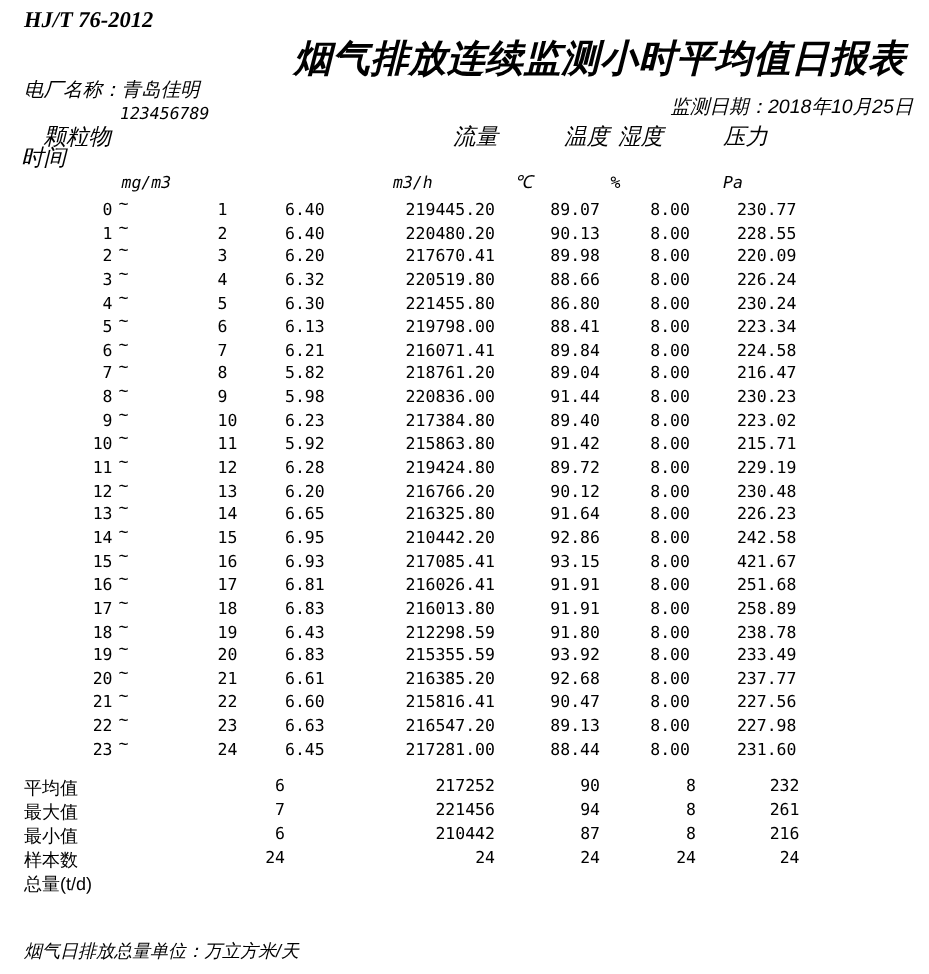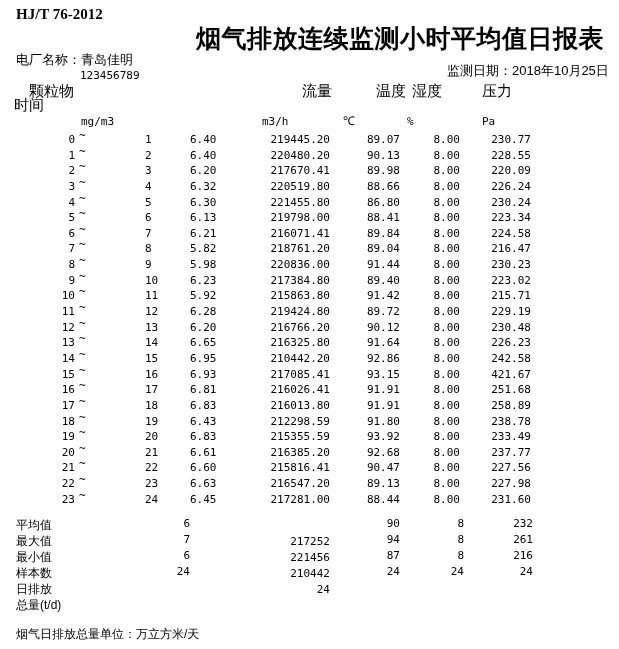--- a/index.html
+++ b/index.html
@@ -1,20 +1,20 @@
 <!DOCTYPE html>
 <html><head>
 <meta charset="utf-8">
 <style>
   html,body{margin:0;padding:0;}
   body{
     width:619px;height:649px;background:#ffffff;color:#000000;
     font-family:"Liberation Sans",sans-serif;overflow:hidden;position:relative;
   }
-  .abs{position:absolute;white-space:pre;}
+  .abs{position:absolute;white-space:pre;font-style:italic;}
   .std{font-family:"Liberation Serif",serif;font-weight:bold;font-size:15px;left:16px;top:6px;}
   .title{font-weight:bold;font-size:25px;left:196px;top:22px;letter-spacing:0.5px;}
   .meta{font-size:13px;}
   .plant-name{left:16px;top:51px;}
   .tick{left:17px;top:60px;font-size:12px;}
   .plant-code{left:80px;top:69px;font-family:"DejaVu Sans Mono",monospace;font-size:11px;}
   .mdate{left:447px;top:62px;}
   .colhead{font-size:15px;}
   .col-dust{left:29px;top:82px;}
   .col-time{left:14px;top:96px;}
@@ -43,21 +43,21 @@
   .c-hum{left:400px;width:60px;text-align:right;}
   .c-pres{left:461px;width:70px;text-align:right;}
   #summary-rows{position:absolute;left:0;top:517px;width:573px;}
   .srow{position:relative;height:16.05px;}
   .srow .s-label{position:absolute;left:16px;top:0;font-size:12px;white-space:pre;}
   .srow .s-val{
     position:absolute;top:0;font-family:"DejaVu Sans Mono",monospace;
     font-size:11px;text-align:right;white-space:pre;
   }
   .s-a{left:130px;width:60px;}
-  .s-b{left:250px;width:80px;margin-top:18px;}
+  .s-b{left:250px;width:80px;}
   .s-c{left:340px;width:60px;}
   .s-d{left:404px;width:60px;}
   .s-e{left:473px;width:60px;}
   .footer-note{left:16px;top:626px;font-size:12px;}
 </style>
 </head>
 <body>
 
 <div>
   <div class="abs std">HJ/T 76-2012</div>
@@ -350,21 +350,18 @@
       </div>
       <div class="srow">
         <span class="s-label">样本数</span>
         <span class="s-val s-a">24</span>
         <span class="s-val s-b">24</span>
         <span class="s-val s-c">24</span>
         <span class="s-val s-d">24</span>
         <span class="s-val s-e">24</span>
       </div>
       <div class="srow">
-        <span class="s-label">日排放</span>
-      </div>
-      <div class="srow">
         <span class="s-label">总量(t/d)</span>
       </div>
     </div>
 
   <div class="abs footer-note">烟气日排放总量单位：万立方米/天</div>
 </div>
 
 </body></html>

